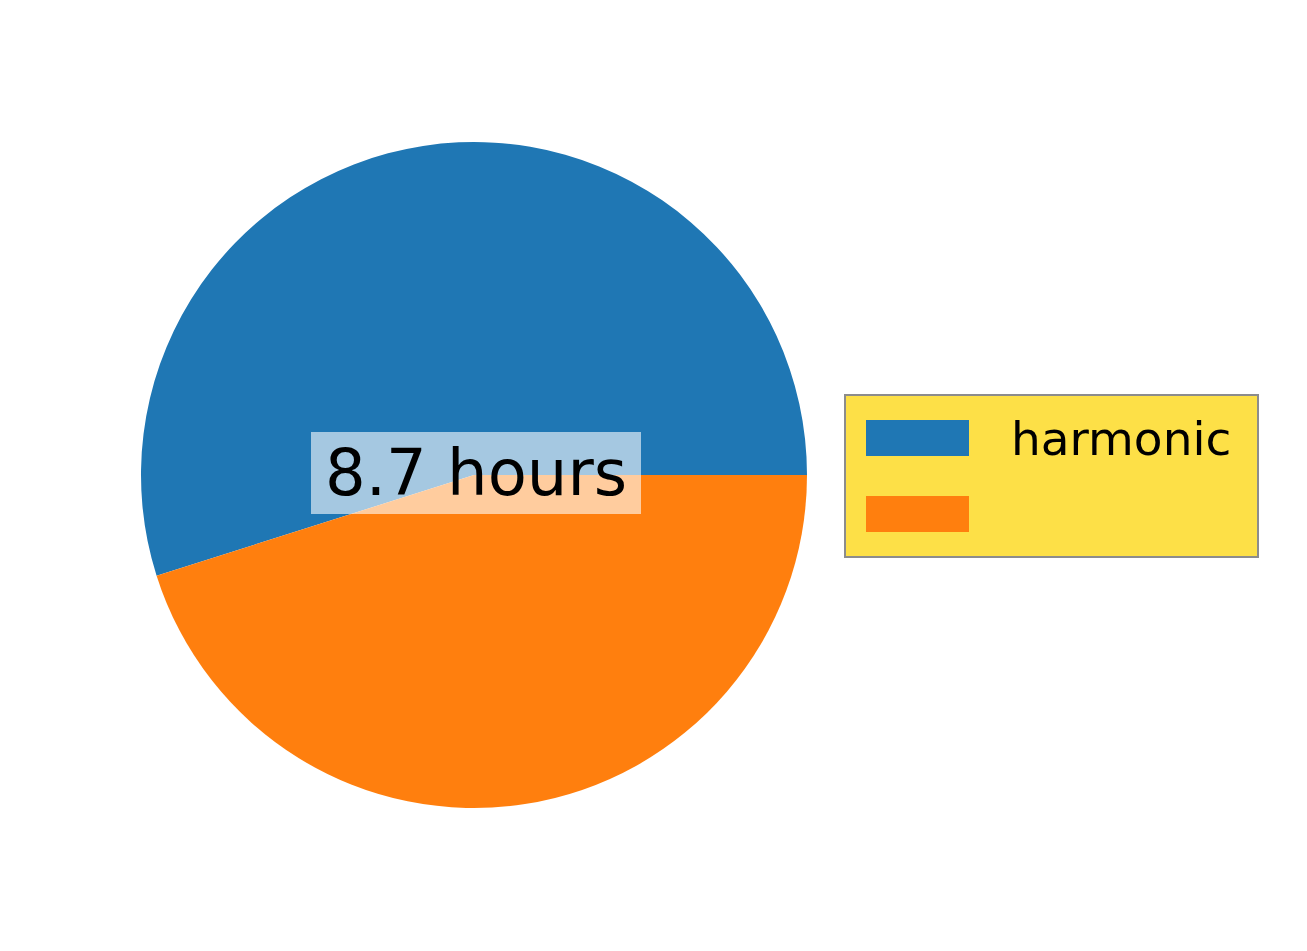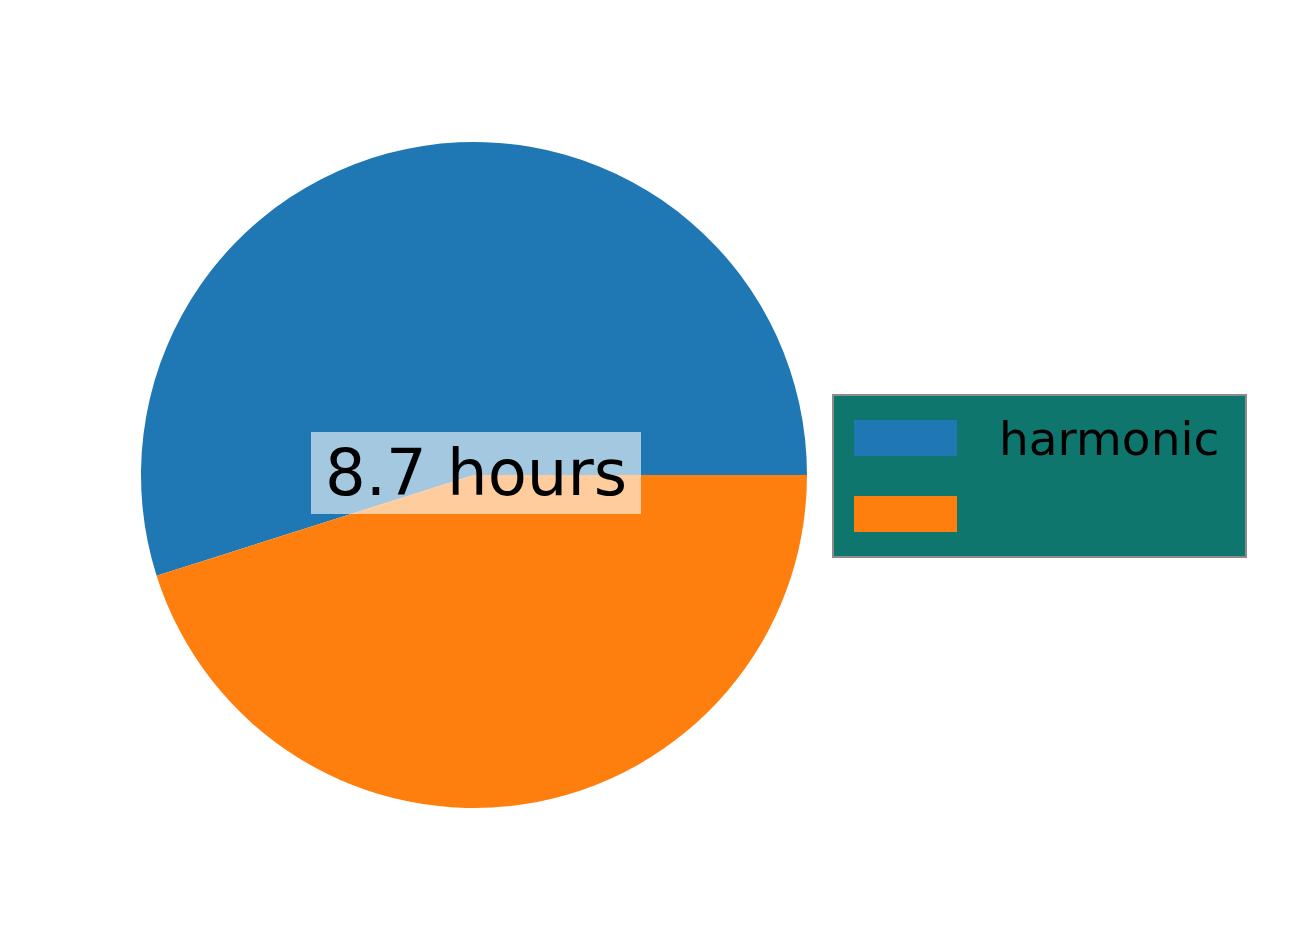--- a/index.html
+++ b/index.html
@@ -97,21 +97,21 @@
       <path fill="#1f77b4" d="M 474 475 L 807.00 475.00 A 333 333 0 1 0 156.59 575.69 Z"></path>
 
       <path fill="#ff7f0e" d="M 474 475 L 156.59 575.69 A 333 333 0 0 0 807.00 475.00 Z"></path>
     </svg>
 
     <div id="pie-value-label">
       <span class="label-text">8.7 hours</span>
     </div>
   </div>
 
-  <div id="legend" style="border-color: rgb(140, 140, 140); background: #0f766e;">
+  <div id="legend" style="border-color: rgb(140, 140, 140); background: #fde047; margin-left: 12px;">
     <div class="legend-entry entry-0">
       <span class="legend-swatch" style="background:#1f77b4"></span>
       <span class="legend-label">harmonic</span>
     </div>
     <div class="legend-entry entry-1">
       <span class="legend-swatch" style="background:#ff7f0e"></span>
     </div>
   </div>
 
 </div>

